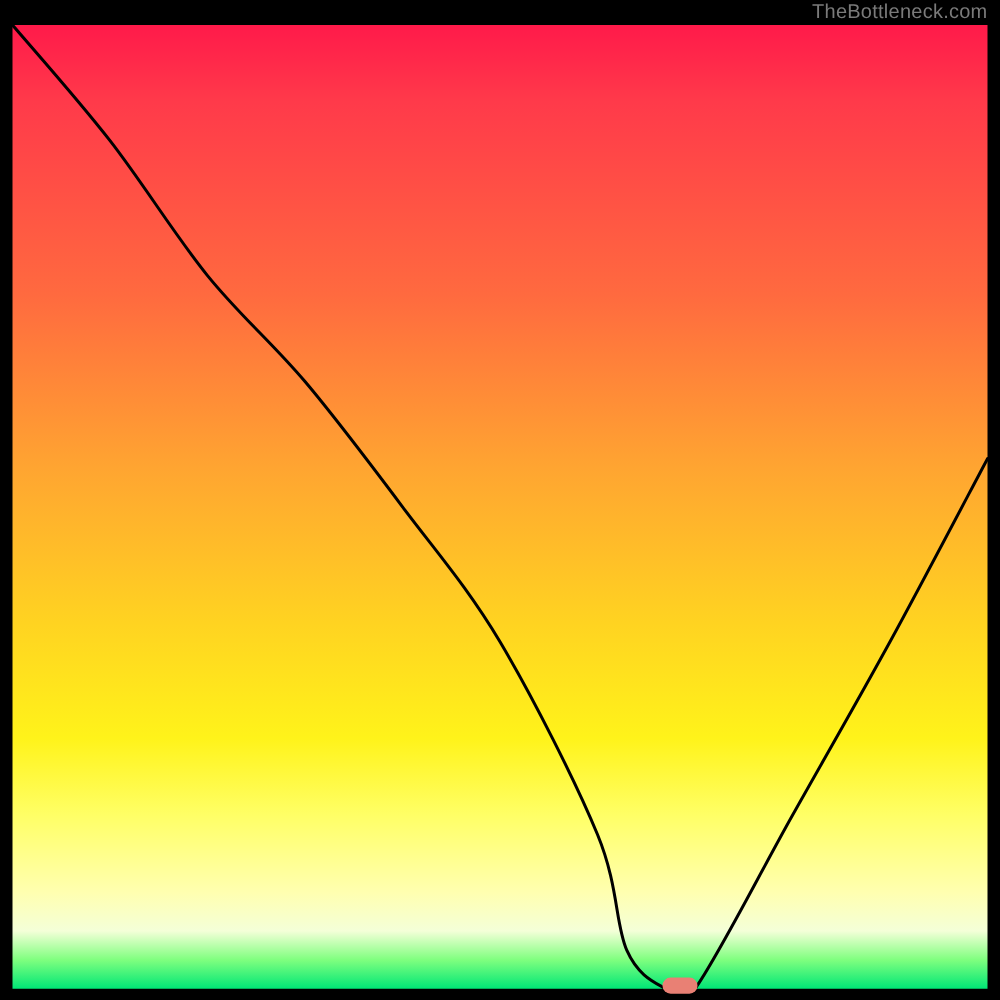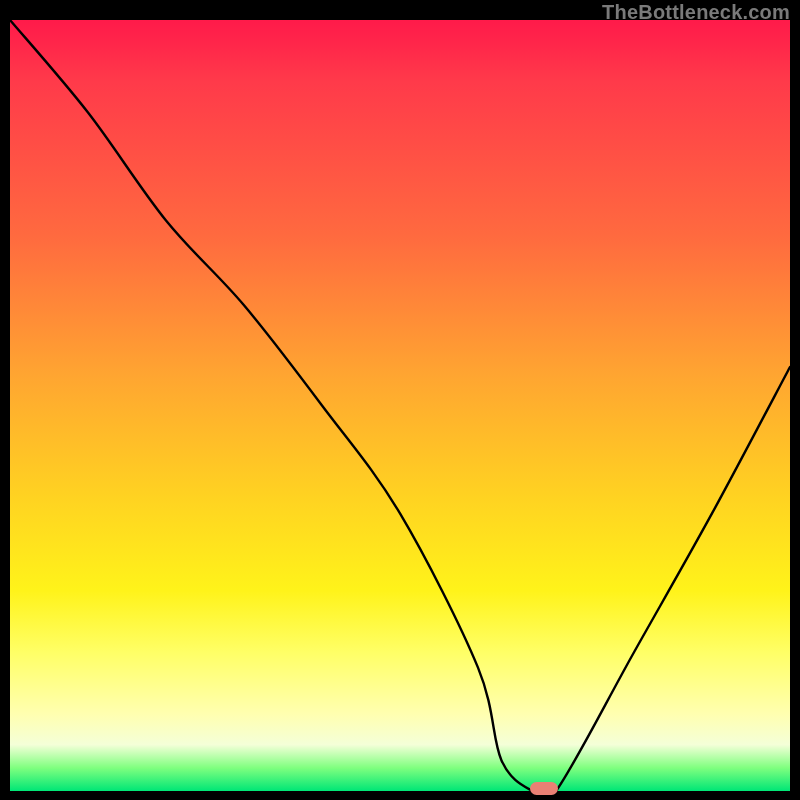--- a/index.html
+++ b/index.html
@@ -39,22 +39,22 @@
       #f4ffd8 94%,
       #7fff7f 97%,
       #00e676 100%
     );
   }
   .watermark {
     position: absolute;
     top: 1px;
     right: 10px;
     color: #7a7a7a;
-    font-size: 20px;
-    font-weight: 700;
+    font-size: 16px;
+    font-weight: 400;
     letter-spacing: 0.2px;
     user-select: none;
   }
   svg.curve {
     position: absolute;
     top: 0;
     left: 0;
     width: 780px;
     height: 771px;
     overflow: visible;

